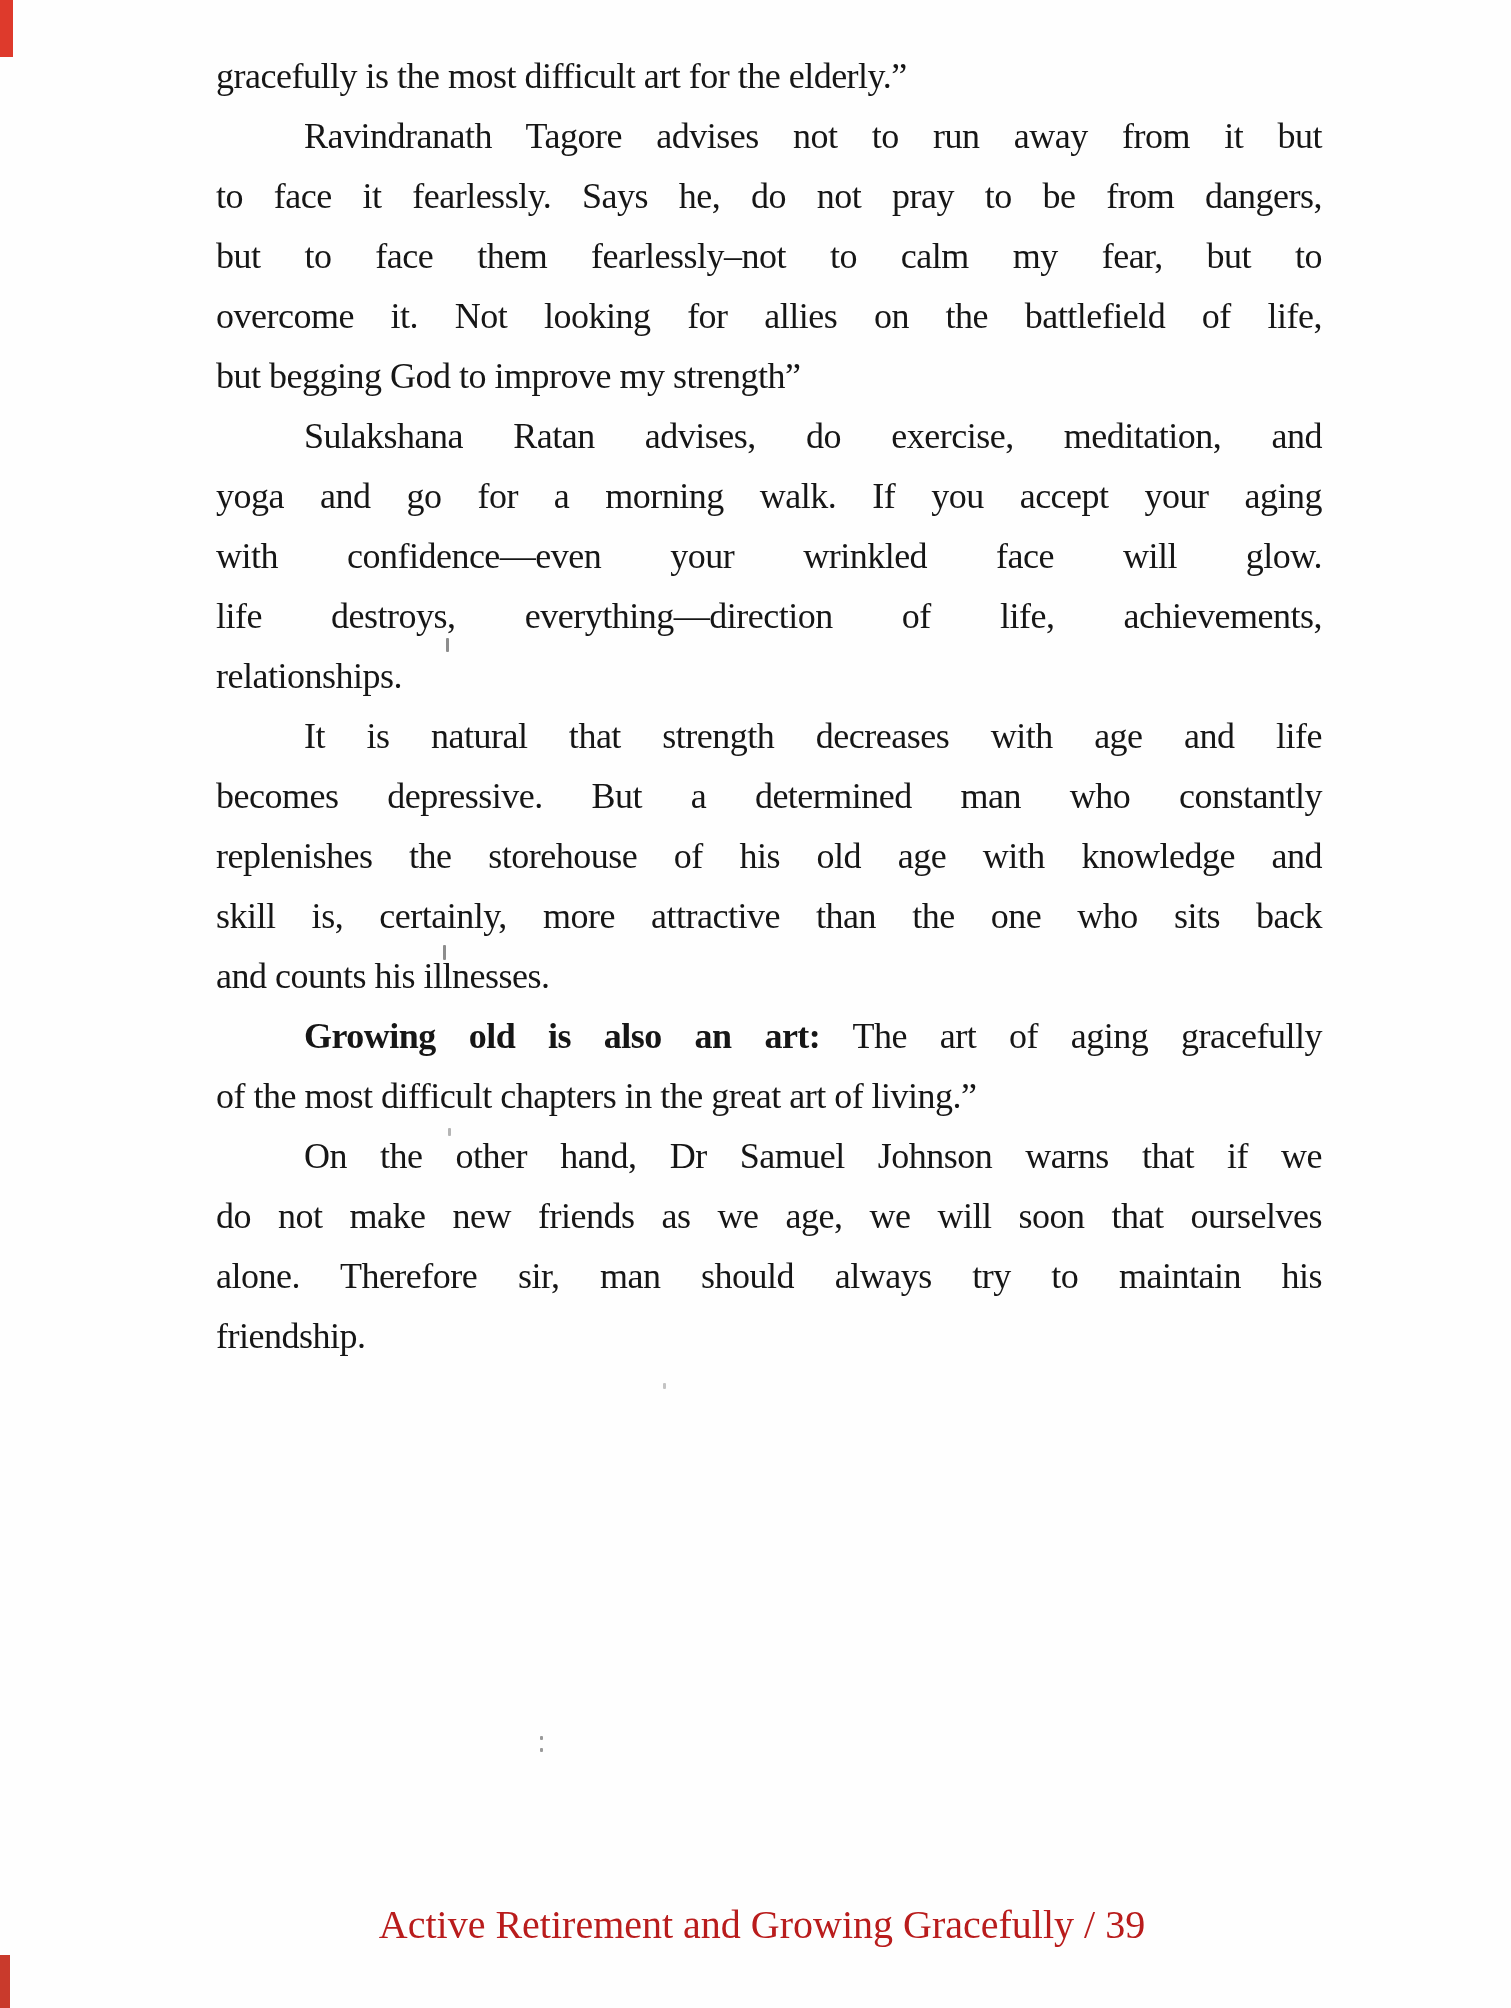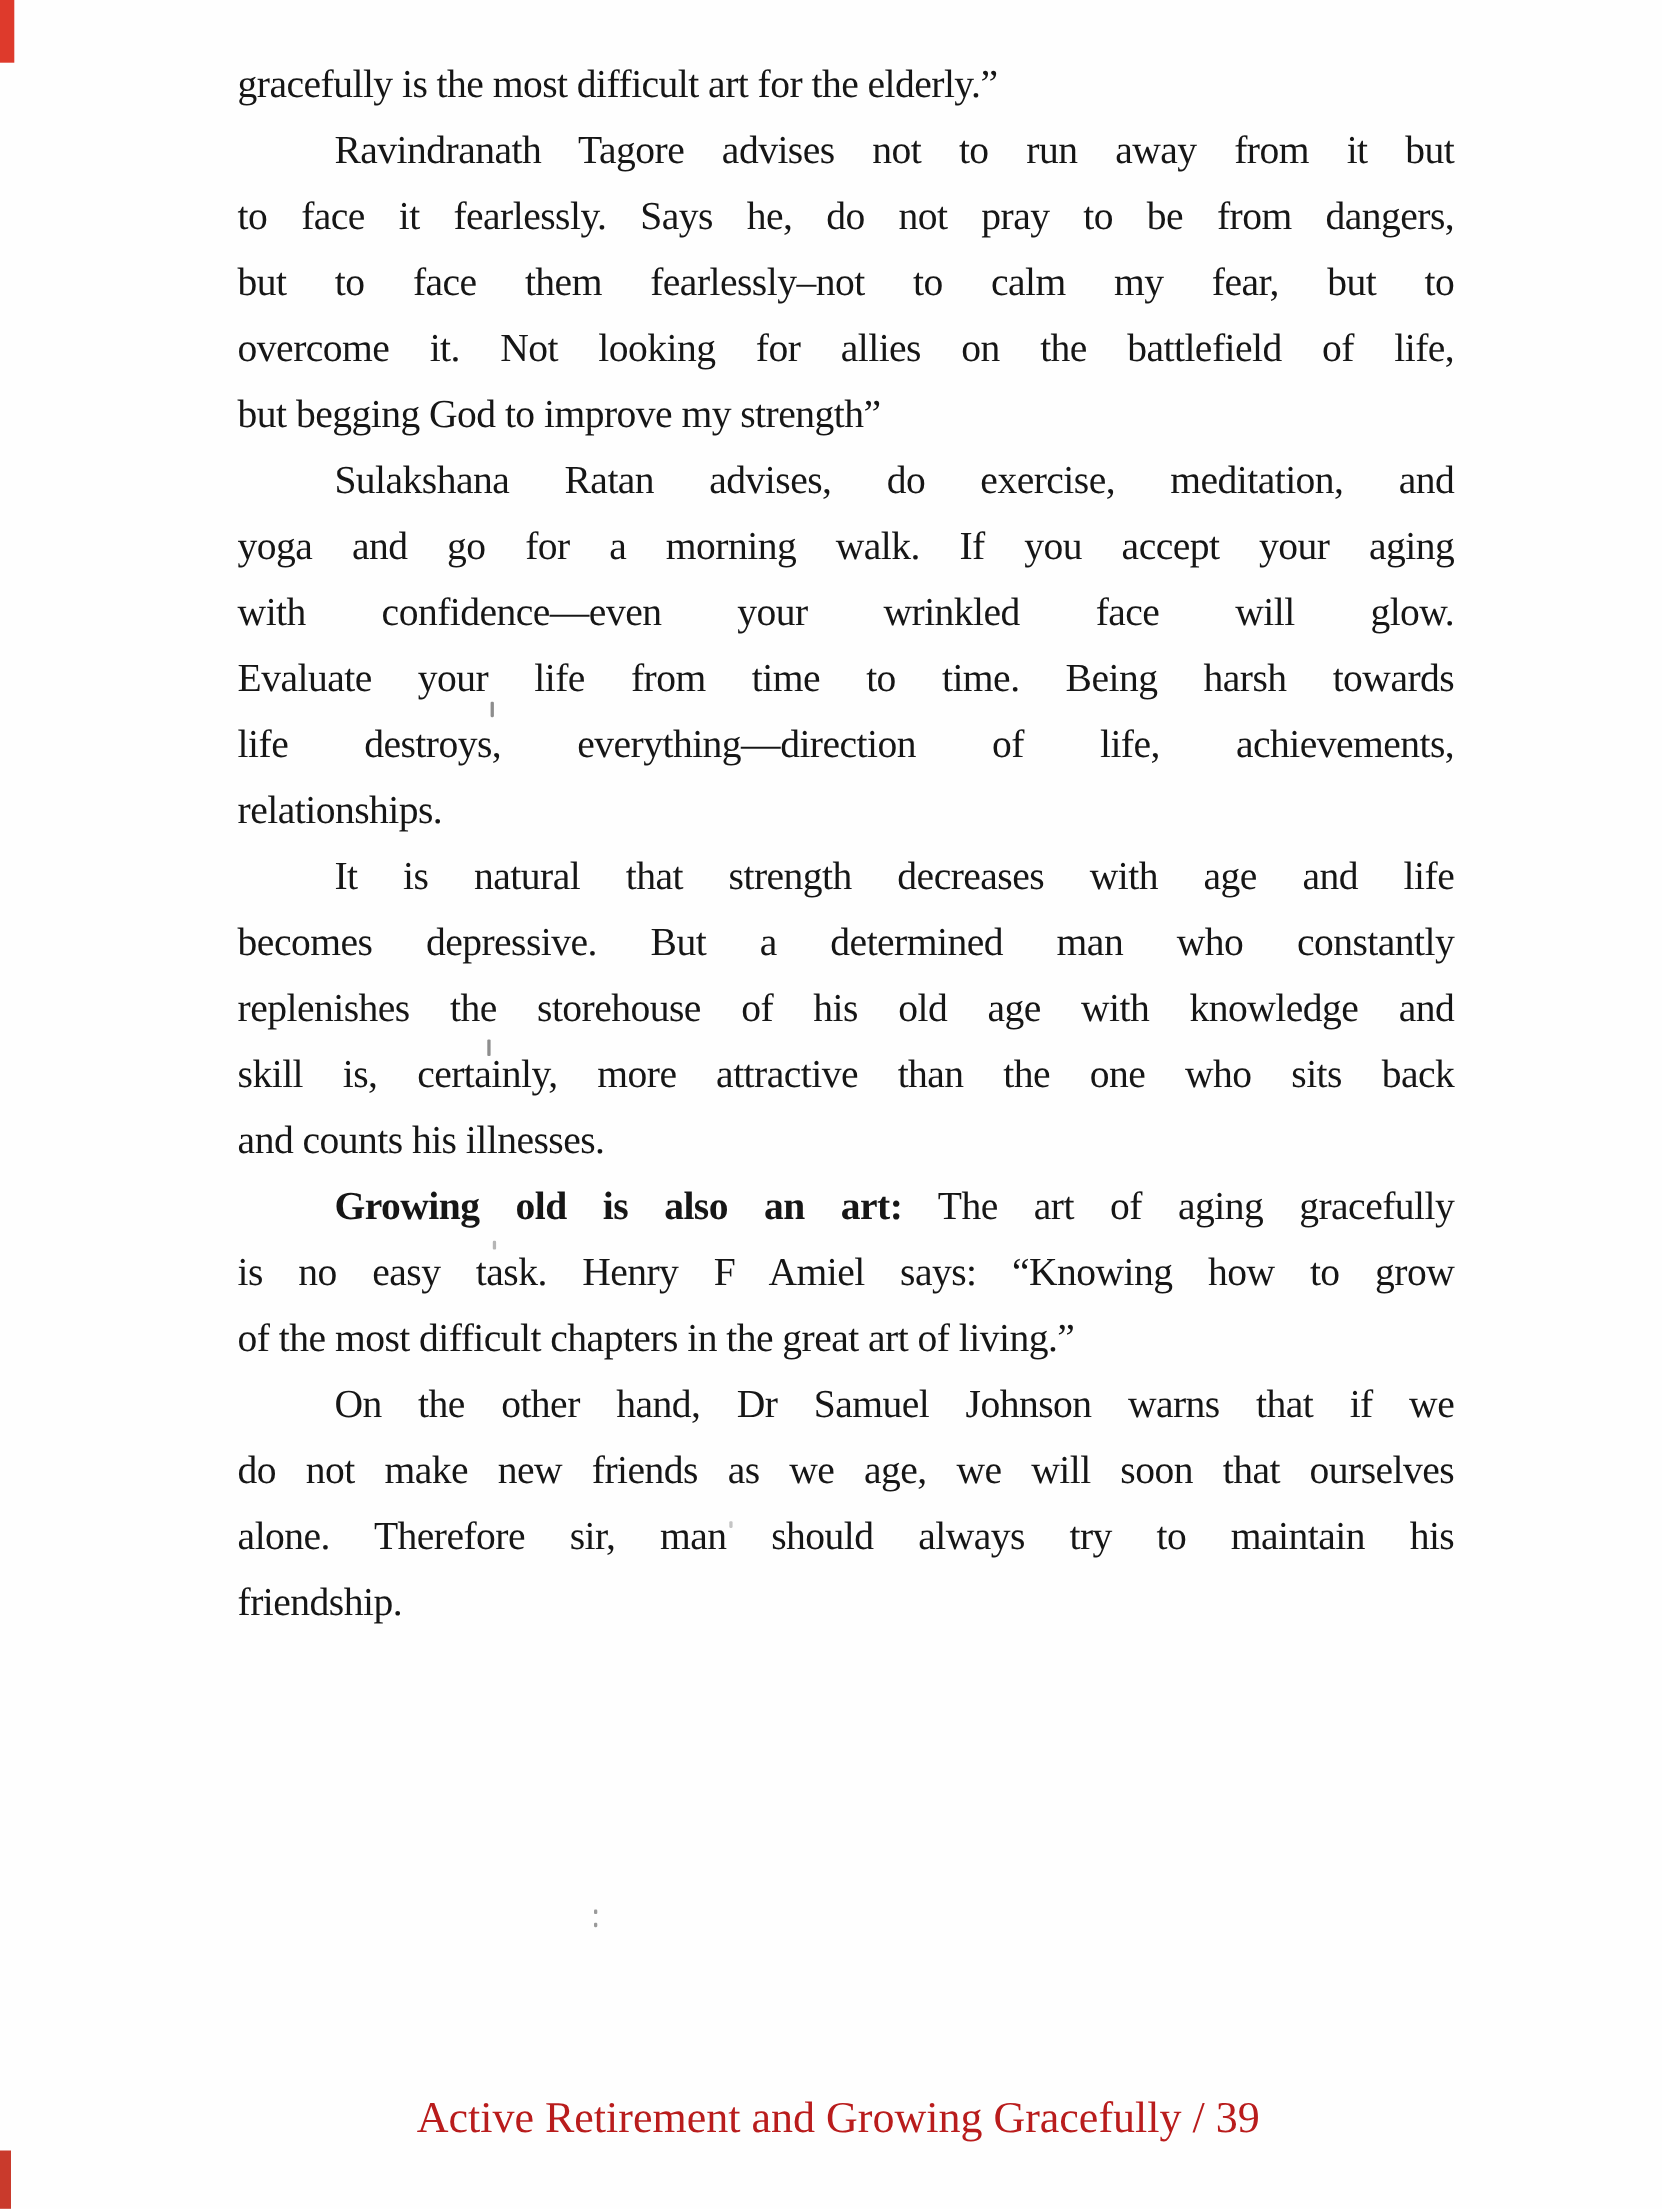--- a/index.html
+++ b/index.html
@@ -71,34 +71,32 @@
         <div class="line indent"><span>Ravindranath Tagore advises not to run away from it but</span></div>
         <div class="line"><span>to face it fearlessly. Says he, do not pray to be from dangers,</span></div>
         <div class="line"><span>but to face them fearlessly–not to calm my fear, but to</span></div>
         <div class="line"><span>overcome it. Not looking for allies on the battlefield of life,</span></div>
         <div class="line last"><span>but begging God to improve my strength”</span></div>
       </div>
       <div class="para">
         <div class="line indent"><span>Sulakshana Ratan advises, do exercise, meditation, and</span></div>
         <div class="line"><span>yoga and go for a morning walk. If you accept your aging</span></div>
         <div class="line"><span>with confidence—even your wrinkled face will glow.</span></div>
-        <div class="line"><span>Evaluate your life from time to time. Being harsh towards</span></div>
         <div class="line"><span>life destroys, everything—direction of life, achievements,</span></div>
         <div class="line last"><span>relationships.</span></div>
       </div>
       <div class="para">
         <div class="line indent"><span>It is natural that strength decreases with age and life</span></div>
         <div class="line"><span>becomes depressive. But a determined man who constantly</span></div>
         <div class="line"><span>replenishes the storehouse of his old age with knowledge and</span></div>
         <div class="line"><span>skill is, certainly, more attractive than the one who sits back</span></div>
         <div class="line last"><span>and counts his illnesses.</span></div>
       </div>
       <div class="para">
         <div class="line indent"><span class="bold">Growing old is also an art:</span><span> The art of aging gracefully</span></div>
-        <div class="line"><span>is no easy task. Henry F Amiel says: “Knowing how to grow</span></div>
         <div class="line last"><span>of the most difficult chapters in the great art of living.”</span></div>
       </div>
       <div class="para">
         <div class="line indent"><span>On the other hand, Dr Samuel Johnson warns that if we</span></div>
         <div class="line"><span>do not make new friends as we age, we will soon that ourselves</span></div>
         <div class="line"><span>alone. Therefore sir, man should always try to maintain his</span></div>
         <div class="line last"><span>friendship.</span></div>
       </div>
     </div>
 

